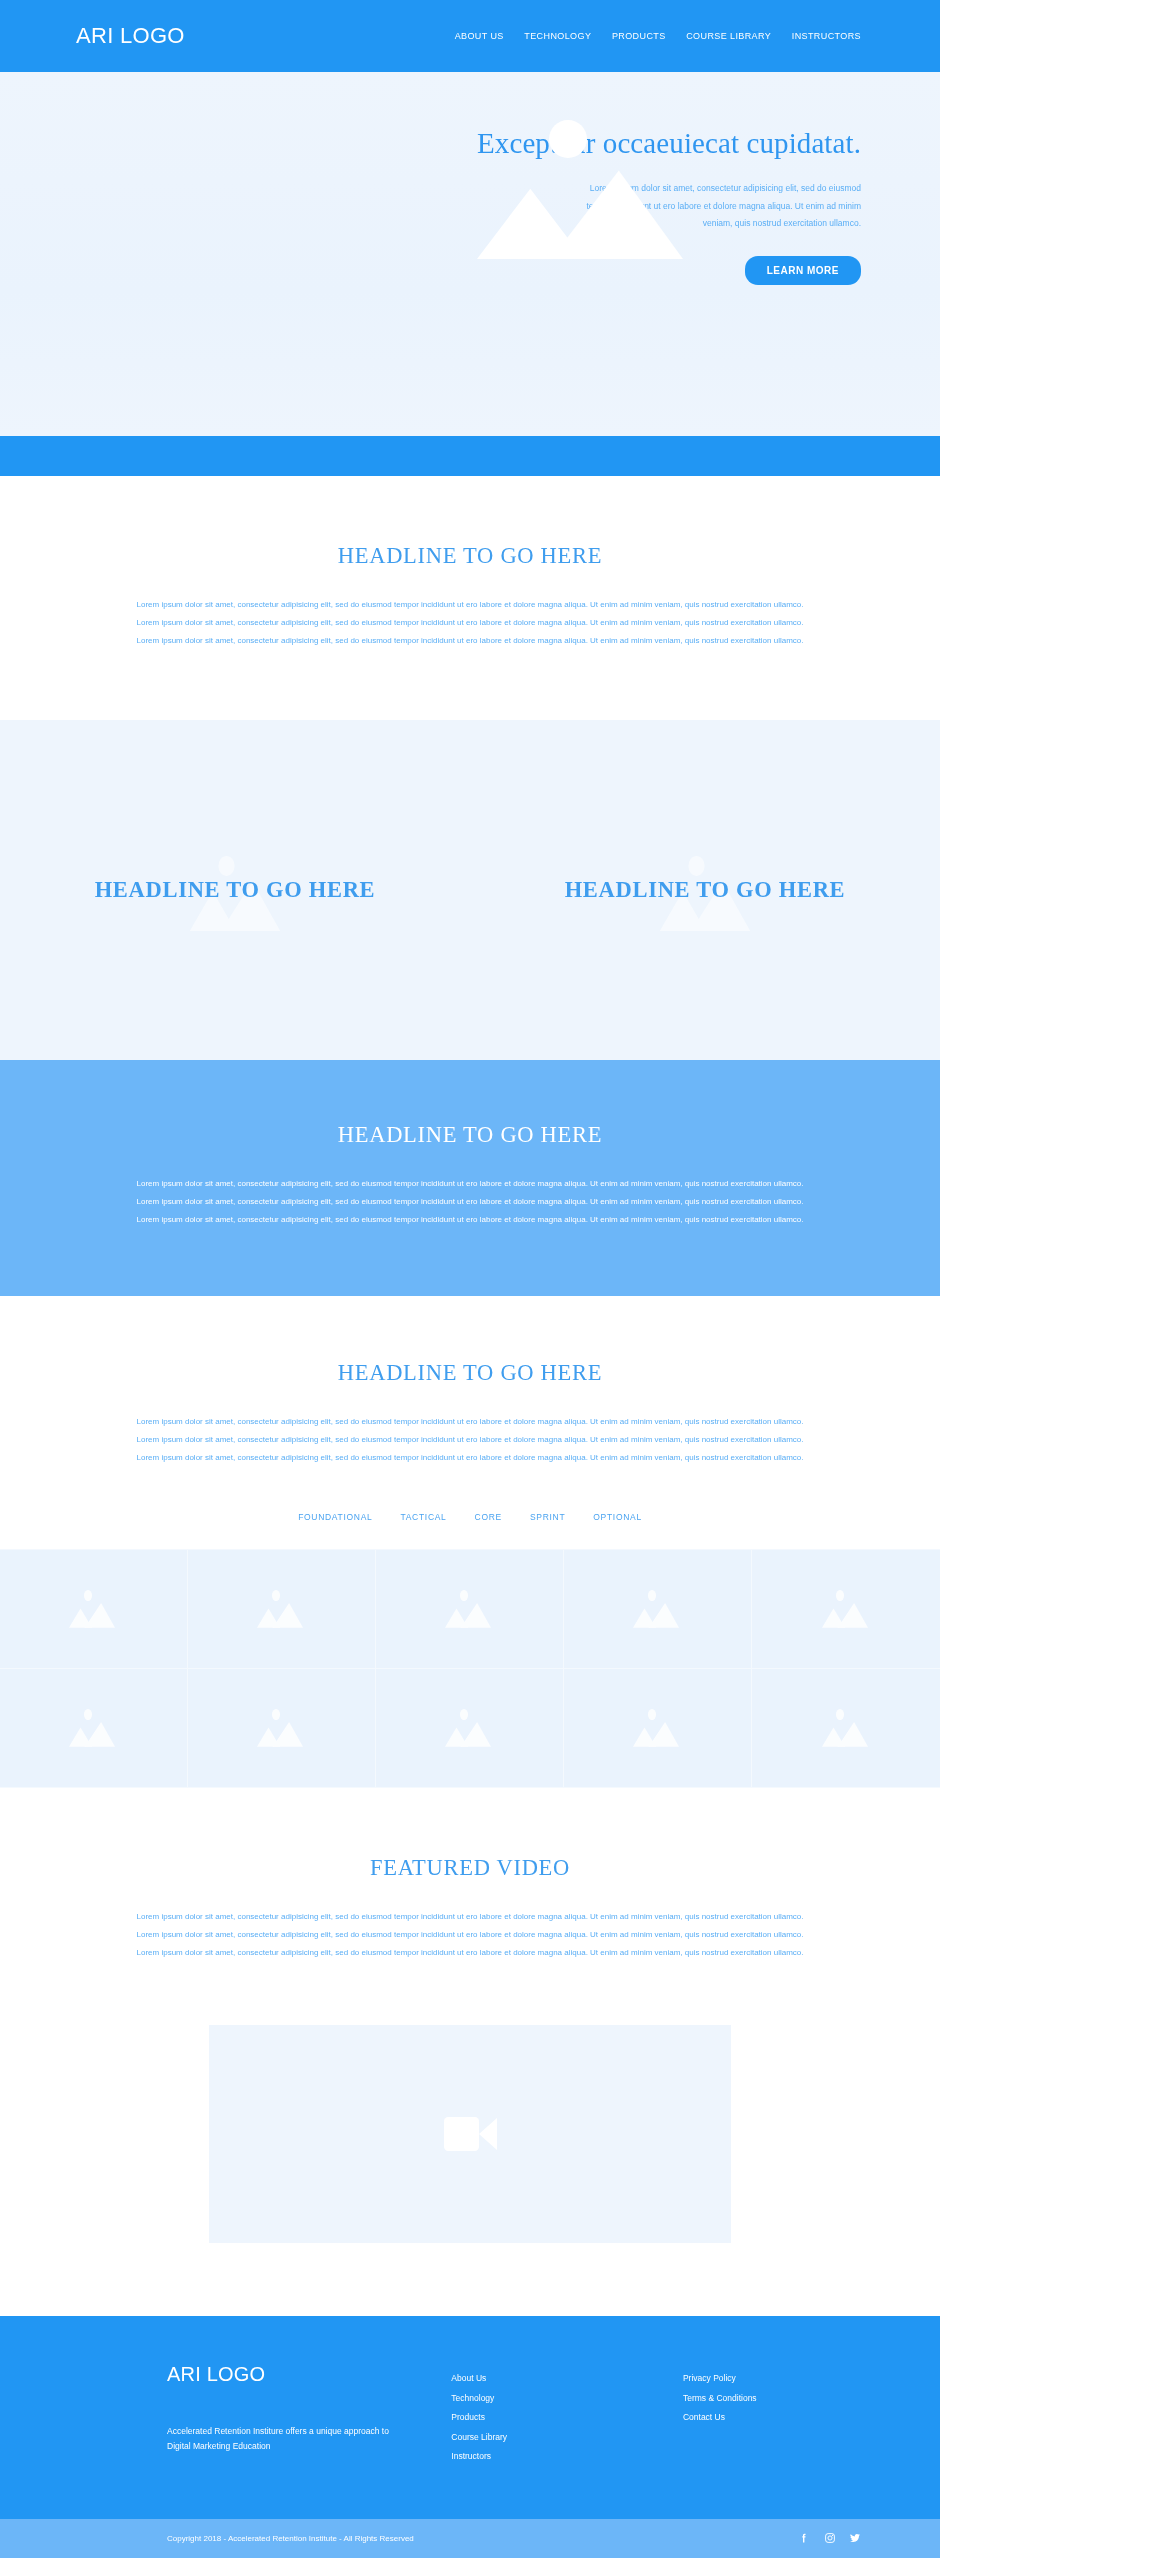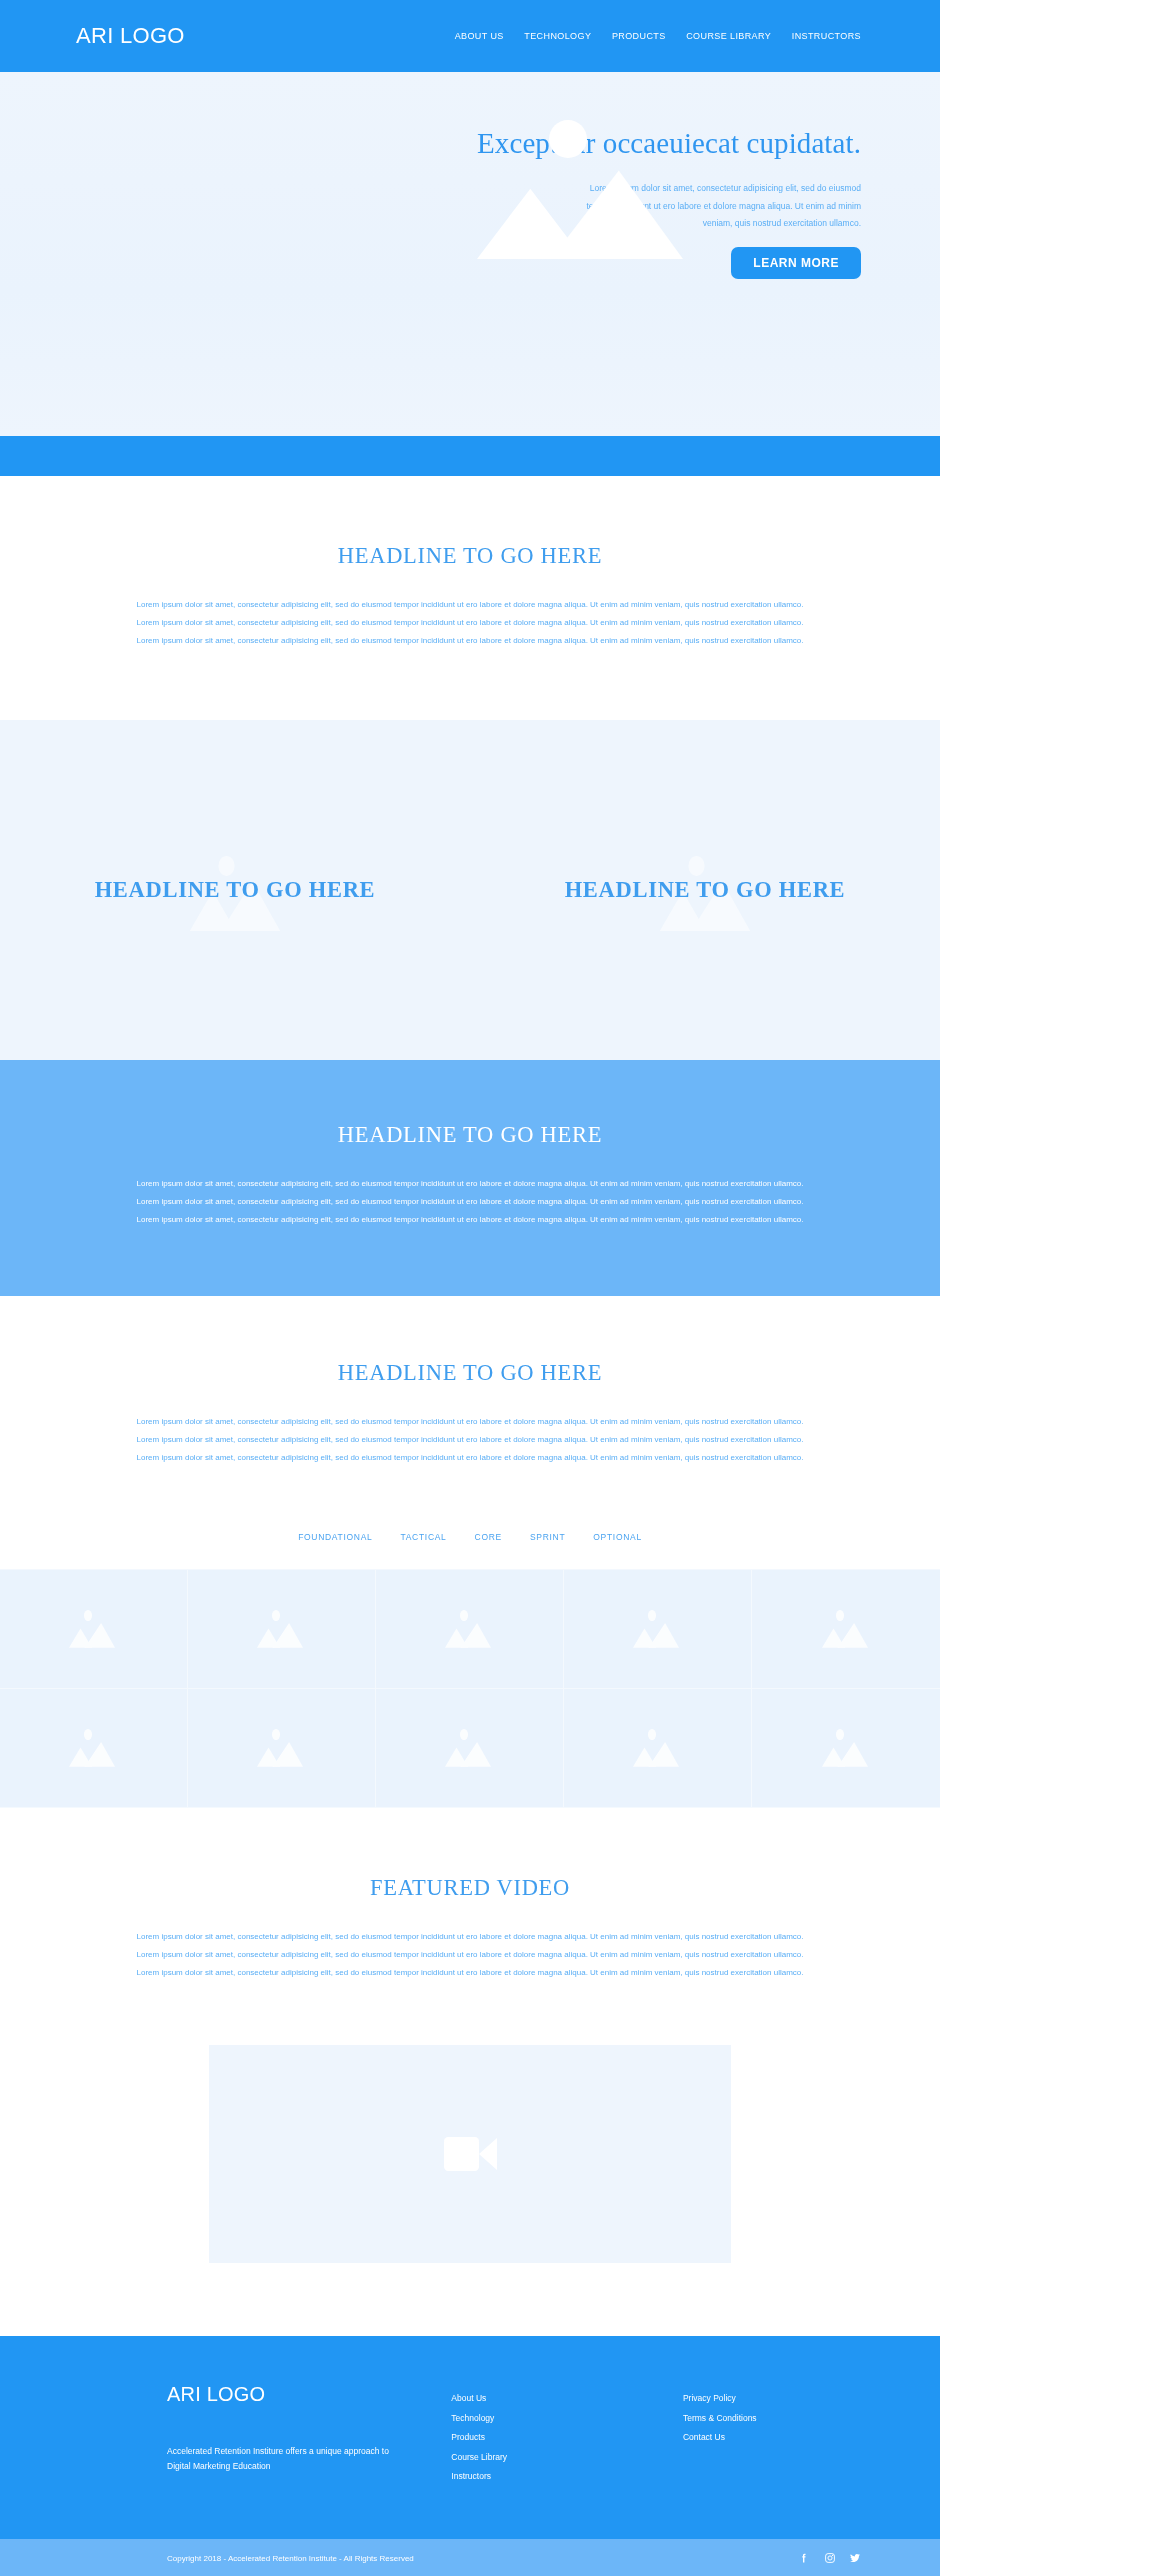--- a/index.html
+++ b/index.html
@@ -82,30 +82,30 @@
   }
   .hero-body {
     margin-top:20.6px;
     font-size:8.5px;
     line-height:2.05;
     color:#5aaef5;
     margin-left:auto;
     width:291px;
   }
   .btn-learn {
-    margin-top:14px;
+    margin-top:23px;
     display:inline-block;
     background:#2196f3;
     color:#ffffff;
-    font-size:12px;
+    font-size:10px;
     font-weight:700;
     letter-spacing:0.5px;
     padding:9px 22px;
     border:none;
-    border-radius:7px;
+    border-radius:13px;
     cursor:pointer;
   }
 
   
   .band { height:40px; background:#2196f3; }
 
   
   .sec-white {
     background:#ffffff;
     padding:66px 0 70px;
@@ -172,21 +172,21 @@
   .sec-blue .headline { color:#ffffff; }
   .sec-blue .body-copy { color:#ffffff; }
 
   
   .sec-courses {
     background:#ffffff;
     padding:63px 0 0;
     text-align:center;
   }
   .filters {
-    margin-top:65px;
+    margin-top:45px;
     display:flex;
     justify-content:center;
     align-items:center;
     gap:28px;
     padding-bottom:27px;
   }
   .filter {
     font-size:8.5px;
     color:#4aa3f0;
     letter-spacing:0.7px;

